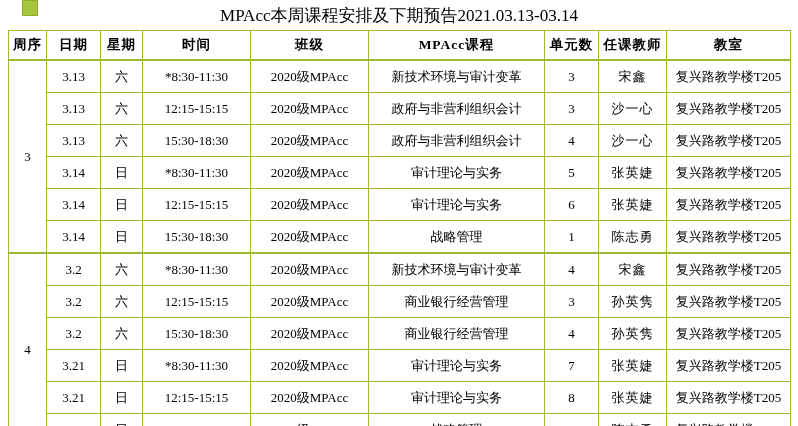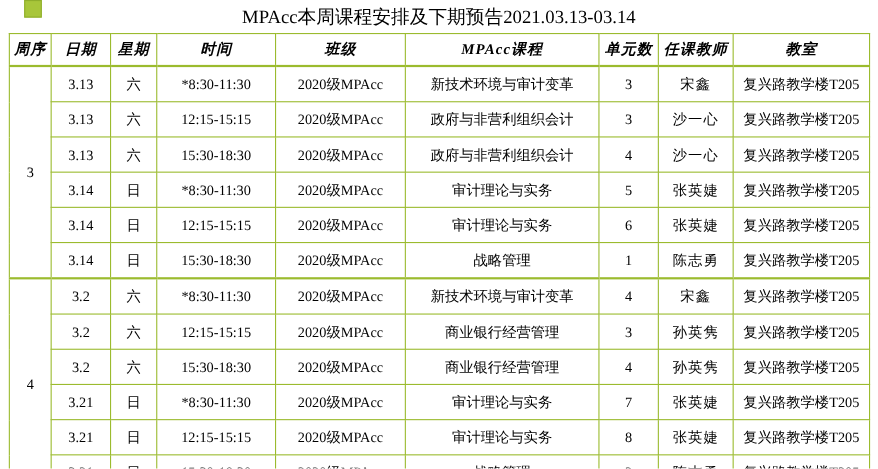--- a/index.html
+++ b/index.html
@@ -91,21 +91,21 @@
   }
   td.week {
     font-size: 14px;
   }
   td.teacher { letter-spacing: 1px; }
   td.room { letter-spacing: 0px; }
   
   tr.group-start td, tr.group-start th {
     border-top: 2px solid #9bbb2e;
   }
-  thead th { border-bottom: 2px solid #9bbb2e; font-style: italic; }
+  thead th { border-bottom: 2px solid #9bbb2e; }
 </style>
 </head>
 <body>
 
 <div class="page">
 
   <div class="corner-marker"></div>
 
   <div class="title">MPAcc本周课程安排及下期预告2021.03.13-03.14</div>
 

